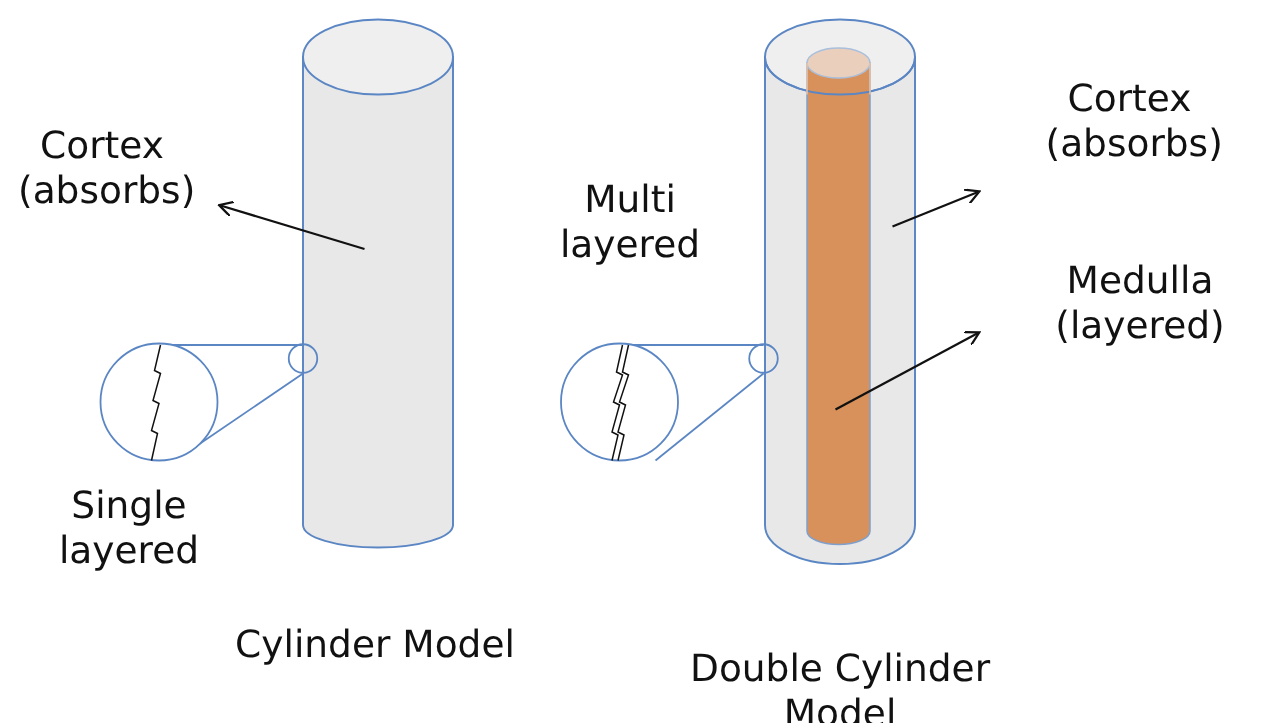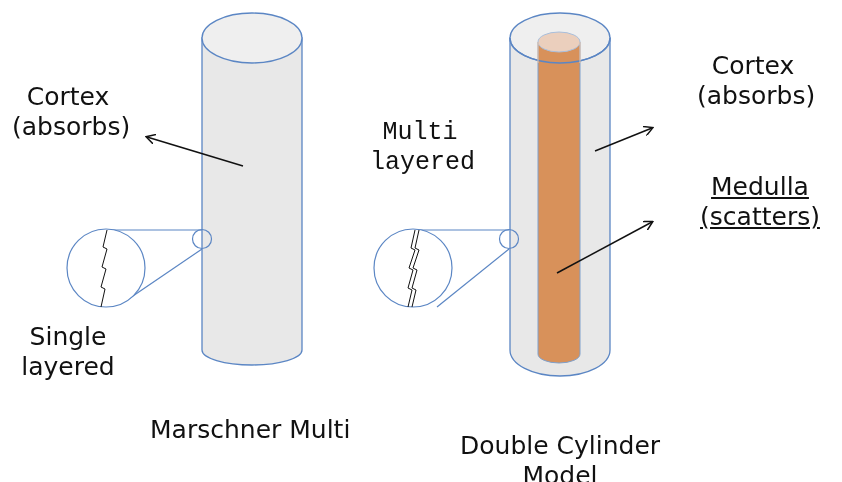--- a/index.html
+++ b/index.html
@@ -50,35 +50,35 @@
     <circle cx="413" cy="268" r="39" fill="#fff" stroke="#5b86c4" stroke-width="1.2"></circle>
     <polyline points="415,230 411,248 415,250 409,268 413,270 408,288 412,290 408,307" fill="none" stroke="#111" stroke-width="1"></polyline>
     <polyline points="419,230 415,248 419,250 413,268 417,270 412,288 416,290 412,307" fill="none" stroke="#111" stroke-width="1"></polyline>
   </g>
 </svg>
 
 <div class="lbl" style="left:12px; top:82px; width:112px;">
   <div>Cortex</div>
   <div>(absorbs)</div>
 </div>
-<div class="lbl" style="left:18px; top:322px; width:100px;">
+<div class="lbl" style="left:36px; top:322px; width:100px;">
   <div>Single</div>
   <div>layered</div>
 </div>
-<div class="lbl" style="left:370px; top:118px; width:100px;font-family:Liberation Mono, monospace;">
+<div class="lbl" style="left:370px; top:118px; width:100px;">
   <div>Multi</div>
   <div>layered</div>
 </div>
 <div class="lbl" style="left:697px; top:51px; width:112px;">
   <div>Cortex</div>
   <div>(absorbs)</div>
 </div>
-<div class="lbl" style="left:700px; top:172px; width:120px;text-decoration:underline;">
+<div class="lbl" style="left:700px; top:172px; width:120px;">
   <div>Medulla</div>
-  <div>(scatters)</div>
+  <div>(layered)</div>
 </div>
 <div class="lbl" style="left:150px; top:415px; width:200px;">
-  <div>Marschner Multi</div>
+  <div>Cylinder Model</div>
 </div>
 <div class="lbl" style="left:460px; top:415px; width:200px;margin-top:16px;">
   <div>Double Cylinder</div>
   <div>Model</div>
 </div>
 
 </body></html>

